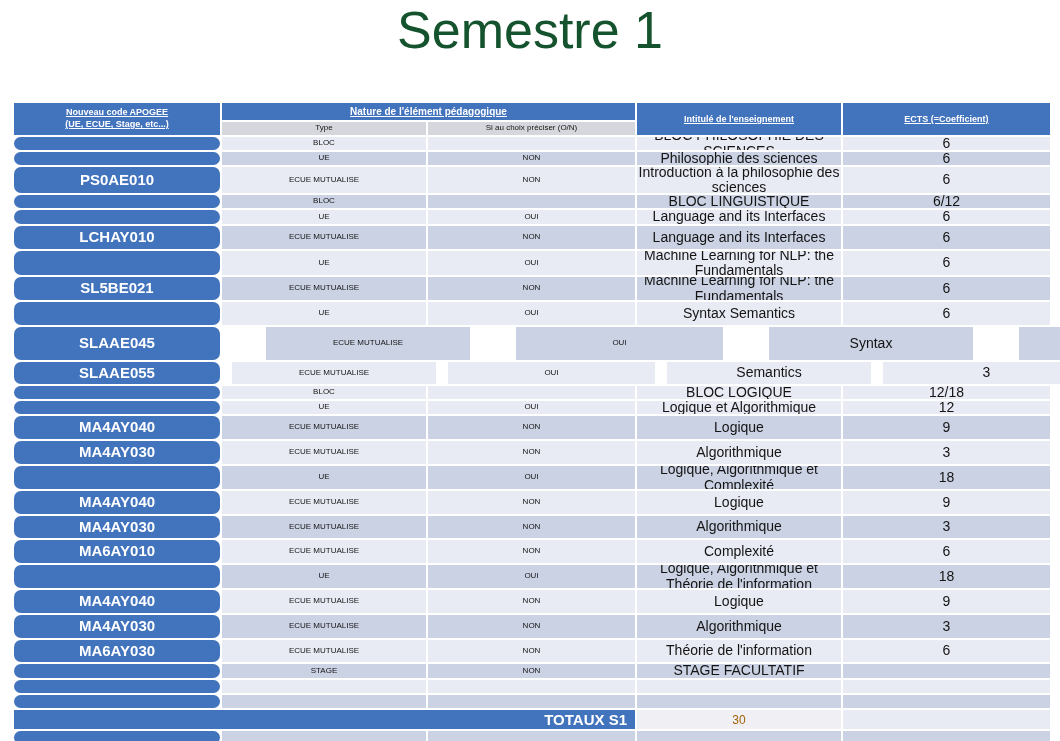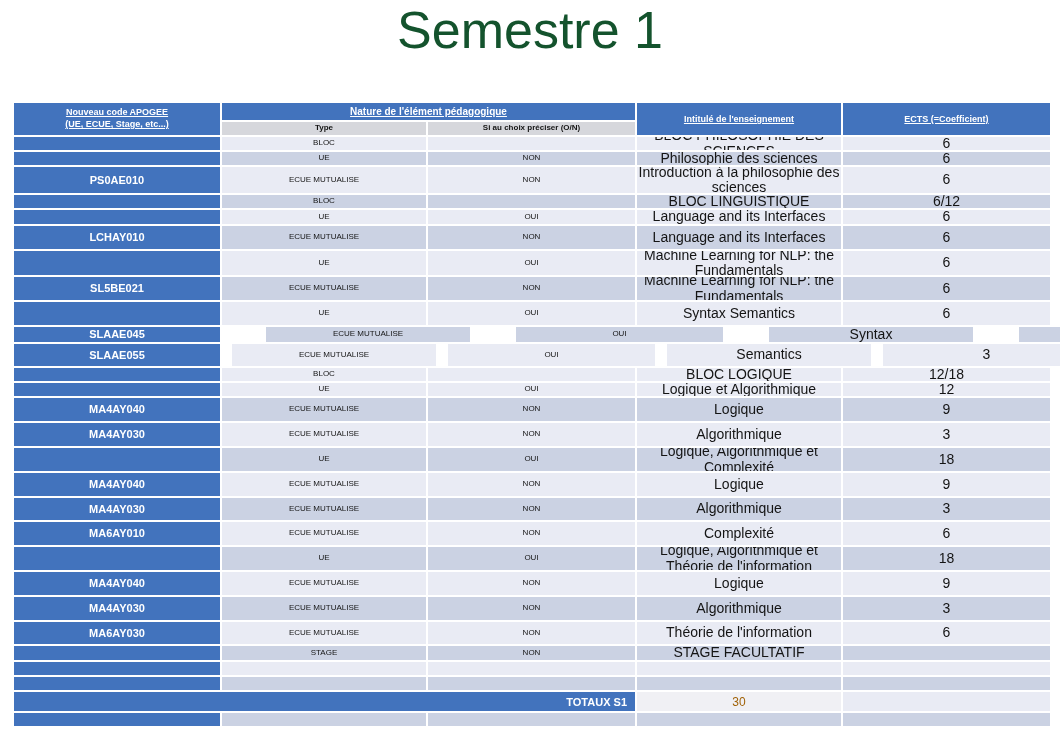--- a/index.html
+++ b/index.html
@@ -25,43 +25,43 @@
     background:#4273BD; color:#ffffff; font-weight:bold;
     display:flex; align-items:center; justify-content:center;
     text-align:center; font-size:9px;
   }
   .hc .ul { text-decoration:underline; }
   .hc-code { grid-column:1; grid-row:1/3; flex-direction:column; line-height:1.3; }
   .hc-nature { grid-column:2/4; grid-row:1; font-size:10px; }
   .hc-intitule { grid-column:4; grid-row:1/3; }
   .hc-ects { grid-column:5; grid-row:1/3; }
   .hc-sub {
-    background:#D6D7DC; color:#000000; font-weight:bold; font-size:9px;
+    background:#D6D7DC; color:#000000; font-weight:normal; font-size:9px;
   }
   .hc-type { grid-column:2; grid-row:2; }
   .hc-choix { grid-column:3; grid-row:2; }
 
   .row {
     display:grid;
     grid-template-columns:206px 204px 207px 204px 207px;
     column-gap:2px; margin-bottom:2px;
   }
   .cell {
     display:flex; align-items:center; justify-content:center;
     text-align:center; font-size:8px; color:#141414; overflow:hidden;
     line-height:1.1;
   }
   .cell.light { background:#E9EBF4; }
   .cell.dark  { background:#CBD2E3; }
-  .code-cell  { background:#4273BD !important; color:#ffffff; font-weight:bold; font-size:11px; }
+  .code-cell  { background:#4273BD !important; color:#ffffff; font-weight:bold; font-size:15px;border-radius:7px; }
   .intitule-cell, .ects-cell { font-size:14px; }
   .totals-bar {
     grid-column:1/4; background:#4273BD; color:#ffffff; font-weight:bold;
     display:flex; align-items:center; justify-content:flex-end;
-    font-size:11px; padding-right:8px; box-sizing:border-box;
+    font-size:15px; padding-right:8px; box-sizing:border-box;
   }
   .totals-value {
     background:#F0F0F4; display:flex; align-items:center; justify-content:center;
     font-size:12px; color:#a16207;
   }
 </style>
 </head>
 <body>
 
 <div class="page-title">Semestre 1</div>
@@ -141,21 +141,21 @@
         <div class="cell intitule-cell dark">Machine Learning for NLP: the Fundamentals</div>
         <div class="cell ects-cell dark">6</div>
       </div>
       <div class="row" style="height: 23px;">
         <div class="cell code-cell"></div>
         <div class="cell type-cell light">UE</div>
         <div class="cell choix-cell light">OUI</div>
         <div class="cell intitule-cell light">Syntax Semantics</div>
         <div class="cell ects-cell light">6</div>
       </div>
-      <div class="row" style="height: 15px; gap: 46px;">
+      <div class="row" style="height: 33px; gap: 46px;">
         <div class="cell code-cell">SLAAE045</div>
         <div class="cell type-cell dark">ECUE MUTUALISE</div>
         <div class="cell choix-cell dark">OUI</div>
         <div class="cell intitule-cell dark">Syntax</div>
         <div class="cell ects-cell dark">3</div>
       </div>
       <div class="row" style="height: 22px; gap: 12px;">
         <div class="cell code-cell">SLAAE055</div>
         <div class="cell type-cell light">ECUE MUTUALISE</div>
         <div class="cell choix-cell light">OUI</div>

